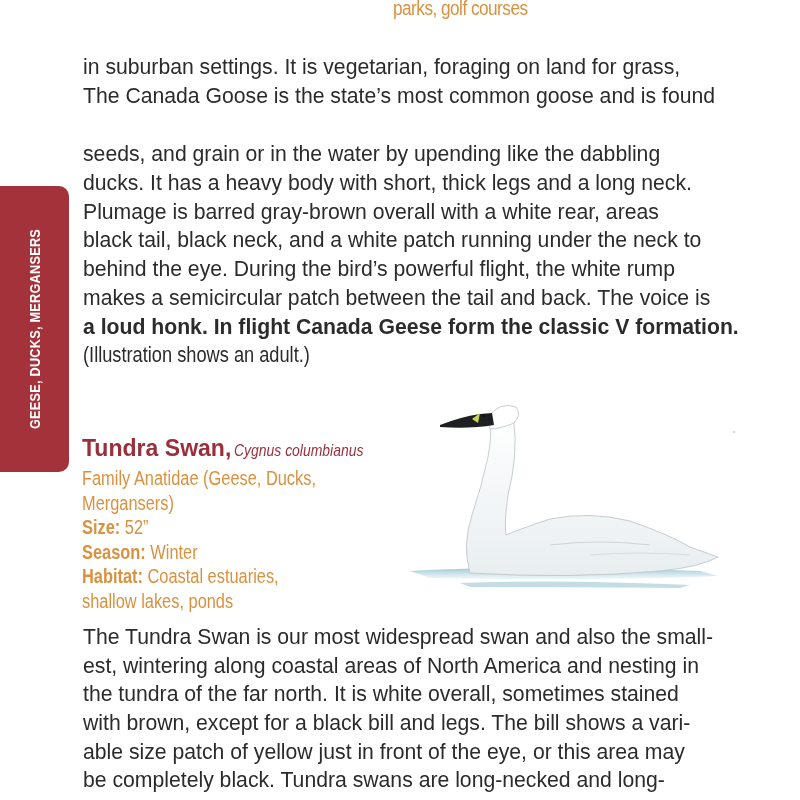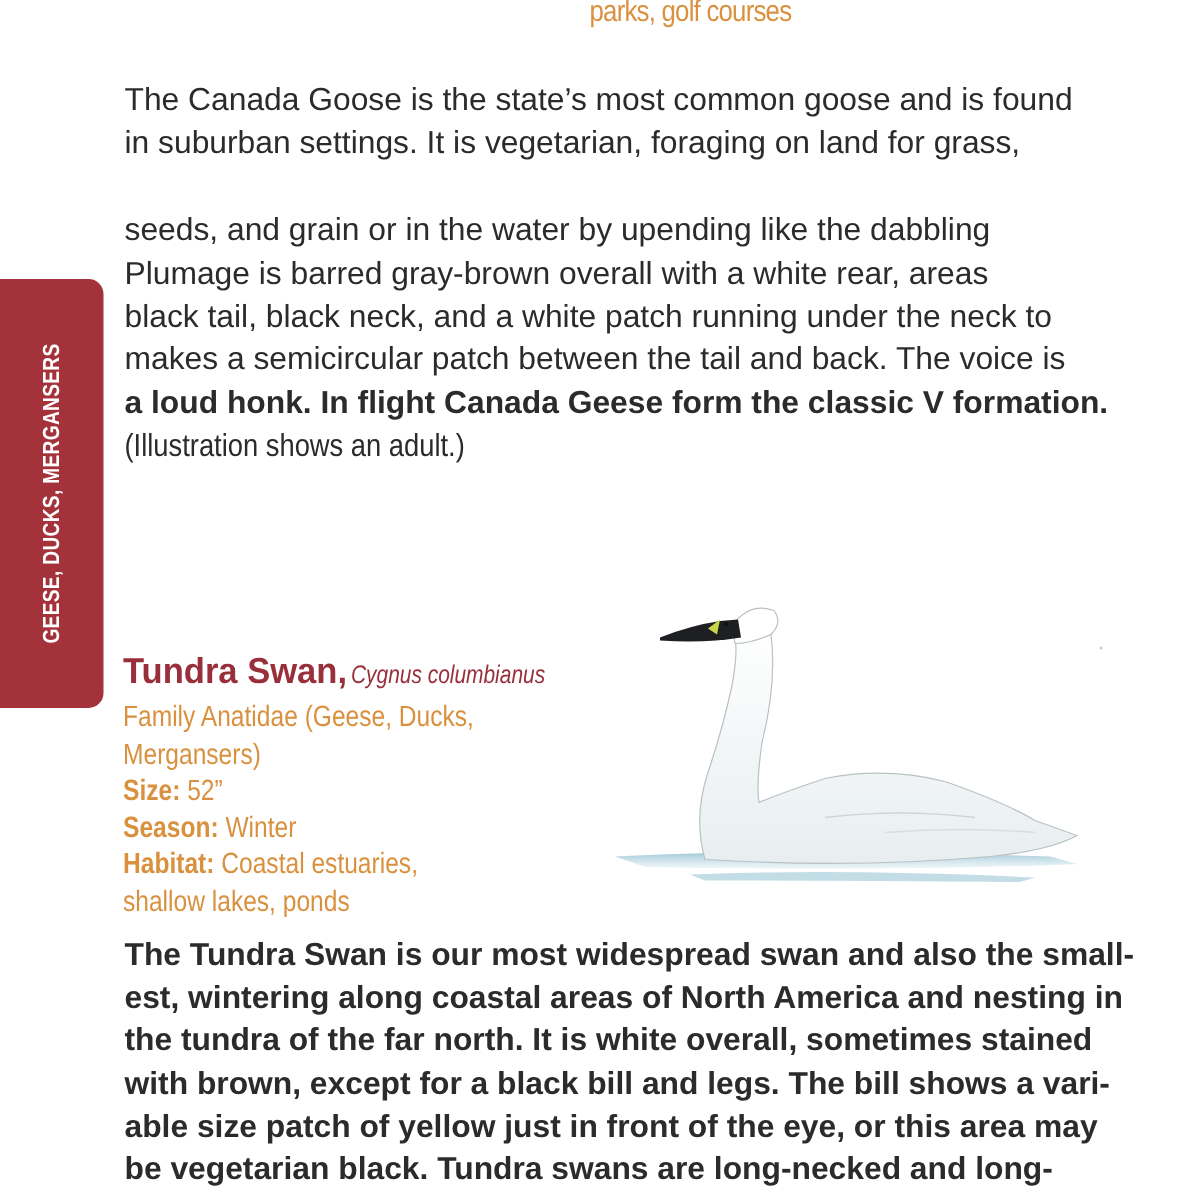--- a/index.html
+++ b/index.html
@@ -16,21 +16,21 @@
   }
   .para {
     position: absolute; left: 83px; width: 634px;
     color: #2b2b2b; font-size: 21.2px; line-height: 28.7px;
   }
   .para .line {
     display: block; white-space: nowrap;
     transform-origin: left top; height: 28.7px;
   }
   .para1 { top: 53px; }
-  .para2 { top: 623px; font-weight: bold; }
+  .para2 { top: 623px; }
 
   .side-tab {
     position: absolute; left: 0; top: 186px; width: 69px; height: 286px;
     background: #a3323a; border-radius: 0 10px 10px 0;
   }
   .side-tab-label {
     position: absolute; left: 50%; top: 50%;
     transform: translate(-50%, -50%) rotate(-90deg);
     color: #ffffff; font-weight: bold; font-size: 15.5px;
     white-space: nowrap; letter-spacing: 0.3px;
@@ -58,25 +58,27 @@
 
   .swan { position: absolute; left: 400px; top: 395px; width: 330px; height: 200px; }
   .speck { position: absolute; left: 733px; top: 431px; width: 2px; height: 2px; background: #c8c8c8; border-radius: 1px; }
 </style>
 </head>
 <body>
 
 <div class="prev-habitat">parks, golf courses</div>
 
 <div class="para para1">
+  <span class="line" style="transform: scaleX(1);">in suburban settings. It is vegetarian, foraging on land for grass,</span>
   <span class="line" style="transform: scaleX(1);">The Canada Goose is the state’s most common goose and is found</span>
-  <span class="line" style="transform: scaleX(1);">in suburban settings. It is vegetarian, foraging on land for grass,</span>
   <span class="line" style="transform: scaleX(1); margin-top: 30px;">seeds, and grain or in the water by upending like the dabbling</span>
+  <span class="line" style="transform: scaleX(1);">ducks. It has a heavy body with short, thick legs and a long neck.</span>
   <span class="line" style="transform: scaleX(1);">Plumage is barred gray-brown overall with a white rear, areas</span>
   <span class="line" style="transform: scaleX(1);">black tail, black neck, and a white patch running under the neck to</span>
+  <span class="line" style="transform: scaleX(1);">behind the eye. During  the bird’s powerful flight, the white rump</span>
   <span class="line" style="transform: scaleX(1);">makes a semicircular patch between the tail and back. The voice is</span>
   <span class="line" style="transform: scaleX(1); font-weight: bold;">a loud honk. In flight Canada Geese form the classic V formation.</span>
   <span class="line" style="transform: scaleX(0.86);">(Illustration shows an adult.)</span>
 </div>
 
 <div class="side-tab">
   <div class="side-tab-label"><span>GEESE, DUCKS, MERGANSERS</span></div>
 </div>
 
 <div class="species">
@@ -123,14 +125,14 @@
   </g>
 </svg>
 <div class="speck"></div>
 
 <div class="para para2">
   <span class="line" style="transform: scaleX(1);">The Tundra Swan is our most widespread swan and also the small-</span>
   <span class="line" style="transform: scaleX(1);">est, wintering along coastal areas of North America and nesting in</span>
   <span class="line" style="transform: scaleX(1);">the tundra of the far north. It is white overall, sometimes stained</span>
   <span class="line" style="transform: scaleX(1);">with brown, except for a black bill and legs. The bill shows a vari-</span>
   <span class="line" style="transform: scaleX(1);">able size patch of yellow just in front of the eye, or this area may</span>
-  <span class="line" style="transform: scaleX(1);">be vegetarian black. Tundra swans are long-necked and long-</span>
+  <span class="line" style="transform: scaleX(1);">be completely black. Tundra swans are long-necked and long-</span>
 </div>
 
 </body></html>

